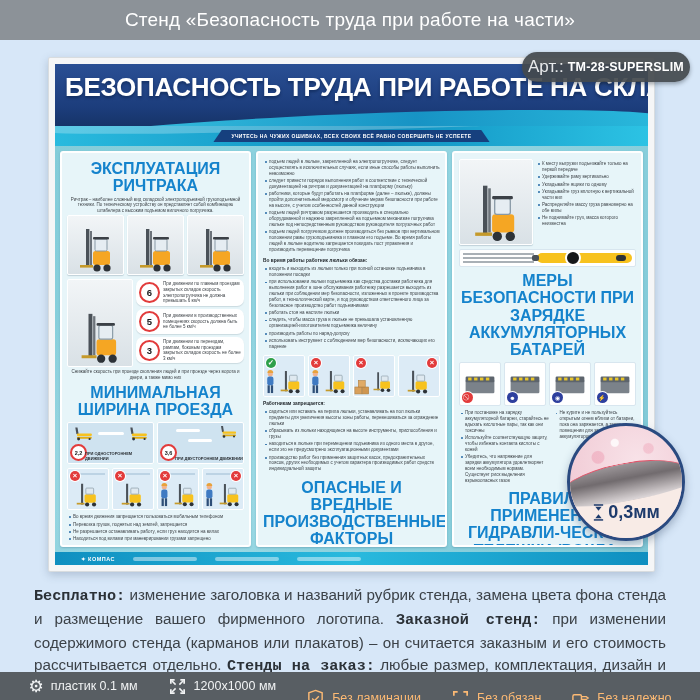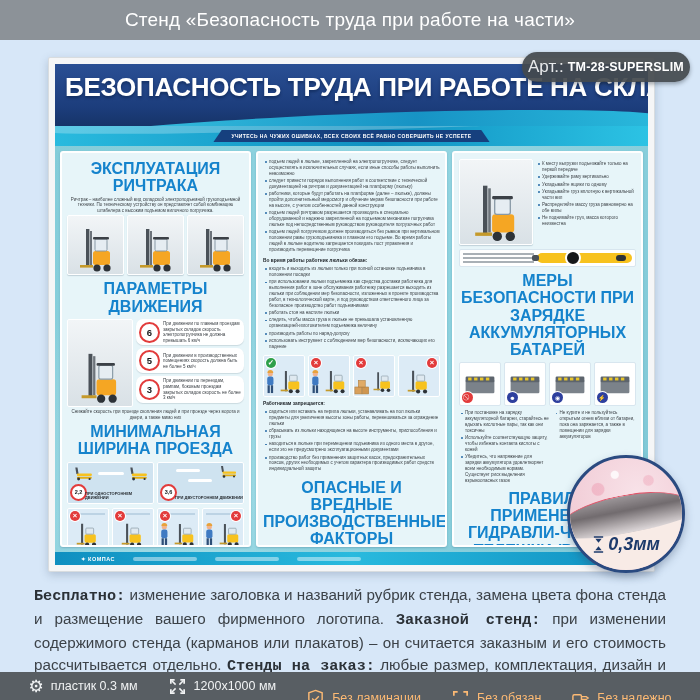--- a/index.html
+++ b/index.html
@@ -86,30 +86,29 @@
   
   .article-badge{
     position:absolute;left:522px;top:12px;width:168px;height:30px;border-radius:16px;
     background:rgba(68,73,78,.93);display:flex;align-items:center;justify-content:center;gap:4px;
     box-shadow:0 2px 4px rgba(30,40,50,.4);
   }
   .article-badge .pre{color:#e8eaec;font-size:17px;}
   .article-badge .code{color:#ffffff;font-size:12.5px;font-weight:bold;letter-spacing:.2px;}
   
   .material-circle{
-    position:absolute;left:567px;top:415px;width:118px;height:118px;border-radius:50%;
+    position:absolute;left:567px;top:383px;width:118px;height:118px;border-radius:50%;
     border:3px solid #2a4a80;box-sizing:border-box;overflow:hidden;z-index:5;
     background:
       radial-gradient(circle at 25% 28%, rgba(233,120,150,.30) 0 5%, transparent 6%),
       radial-gradient(circle at 70% 20%, rgba(233,120,150,.25) 0 4%, transparent 5%),
       radial-gradient(circle at 55% 45%, rgba(240,170,120,.35) 0 3%, transparent 4%),
       radial-gradient(circle at 40% 15%, rgba(255,255,255,.8) 0 3%, transparent 4%),
       radial-gradient(circle at 60% 30%, #f8e2e8, #f1ccd6 70%);
     box-shadow:0 4px 9px rgba(50,70,100,.35);
-    font-style:italic;
   }
   .mc-lower{position:absolute;left:0;right:0;bottom:0;height:46%;background:#f8ebe6;}
   .mc-curl{position:absolute;left:-14%;right:-14%;top:33%;height:33%;
     background:linear-gradient(180deg,#9b9598 0%,#716b6e 40%,#c4bec0 85%,#ded8da 100%);
     border-radius:50% 50% 48% 52%/68% 78% 26% 36%;transform:rotate(-11deg);
     border-top:1px solid #e0556a;}
   .mc-text{position:absolute;left:0;right:0;bottom:13%;display:flex;align-items:center;justify-content:center;gap:3px;color:#1d3a6b;font-weight:bold;font-size:18px;}
   
   .description{padding:12px 34px 0;font-size:15.2px;line-height:1.5;color:#3c4248;text-align:justify;}
   .description b{color:#2b3137;font-family:Liberation Mono, monospace;}
@@ -251,21 +250,20 @@
                   <use href="#sym-reachtruck"></use>
                 </svg>
               </div>
             <div class="photo-card">
                 <svg class="ill" width="40" height="48">
                   <use href="#sym-reachtruck"></use>
                 </svg>
               </div>
           </div>
 
-          <div class="sec-title">ПАРАМЕТРЫ ДВИЖЕНИЯ</div>
           <div class="speed-block">
             <div class="speed-photo">
                 <svg class="ill" width="46" height="56">
                   <use href="#sym-reachtruck"></use>
                 </svg>
               </div>
             <div class="speed-rows">
               <div class="speed-row">
                 <div class="sign">6</div>
                 <div class="micro">При движении по главным проездам закрытых складов скорость электропогрузчика не должна превышать 6 км/ч</div>
@@ -525,21 +523,21 @@
       <span>0,3мм</span>
     </div>
   </div>
 </div>
 
 <div class="description"><b>Бесплатно:</b> изменение заголовка и названий рубрик стенда, замена цвета фона стенда и размещение вашего фирменного логотипа. <b>Заказной стенд:</b> при изменении содержимого стенда (карманов или плакатов) – он считается заказным и его стоимость рассчитывается отдельно. <b>Стенды на заказ:</b> любые размер, комплектация, дизайн и оформление. На все изготовленные стенды даем 2 года гарантии. Выгодно, эстетично и надежно!</div>
 
 <footer class="spec-bar">
   <div class="spec-item on">
     <span class="g">⚙</span>
-    <span>пластик 0.3 мм</span>
+    <span>пластик 0.1 мм</span>
   </div>
   <div class="spec-item on">
     <svg width="19" height="19" style="color:inherit">
         <use href="#sym-dims"></use>
       </svg>
     <span>1200x1000 мм</span>
   </div>
   <div class="spec-item off">
     <svg width="19" height="19">
         <use href="#sym-shield"></use>

